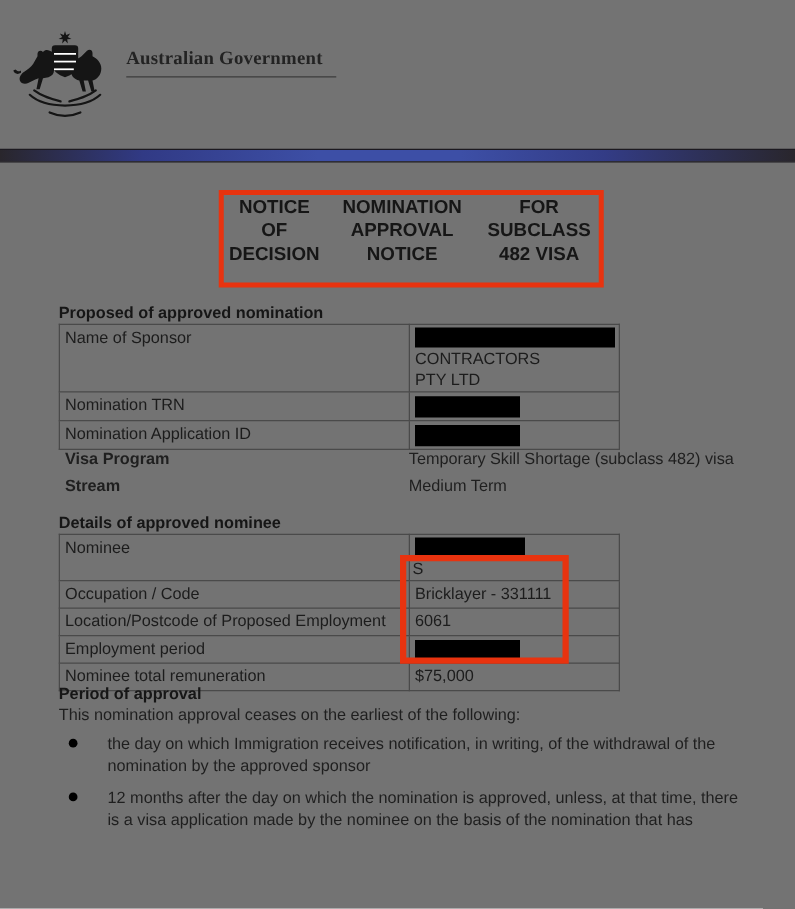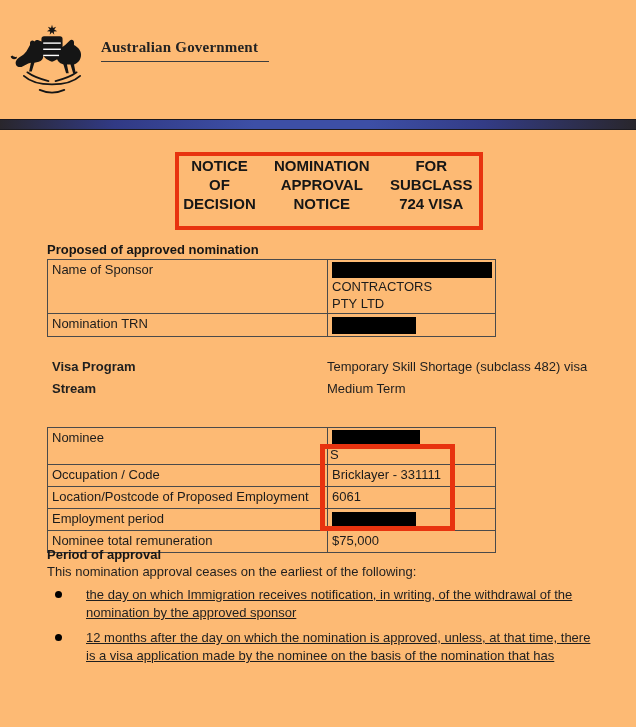--- a/index.html
+++ b/index.html
@@ -2,21 +2,21 @@
 <html><head>
 <meta charset="utf-8">
 <style>
   :root{
     --red:#e8330f;
     --ink:#1f1f1f;
     --border:#4a4a4a;
   }
   html,body{margin:0;padding:0;background:#fff;}
   .page{
-    position:relative;width:636px;height:727px;background:#fdba74;overflow:hidden;
+    position:relative;width:636px;height:727px;background:#737373;overflow:hidden;
     font-family:"Liberation Sans",sans-serif;color:var(--ink);
   }
   
   .header{position:absolute;left:8px;top:22px;display:flex;align-items:flex-start;}
   .coat{width:88px;height:76px;flex:0 0 auto;}
   .header-titles{margin-left:5px;padding-top:17px;}
   .gov-title{font-family:"Liberation Serif",serif;font-weight:bold;font-size:15px;color:#232323;letter-spacing:.2px;}
   .gov-rule{width:168px;height:1px;background:#3d3d3d;margin:5px 0 6px;}
   .dept-title{font-family:"Liberation Serif",serif;font-weight:bold;font-size:15.5px;color:#232323;letter-spacing:.2px;}
   
@@ -50,21 +50,21 @@
   
   .highlight-rect{
     position:absolute;left:320px;top:444px;width:135px;height:87px;box-sizing:border-box;
     border:5px solid var(--red);pointer-events:none;
   }
   
   .intro{position:absolute;left:47px;top:563px;font-size:13px;line-height:17px;}
   .bullets{position:absolute;left:47px;top:586px;width:545px;}
   .bullet-row{display:flex;margin-bottom:7px;}
   .bullet-dot{width:7px;height:7px;border-radius:50%;background:#000;flex:0 0 auto;margin:5px 24px 0 8px;}
-  .bullet-text{font-size:13px;line-height:18px;max-width:528px;text-decoration:underline;}
+  .bullet-text{font-size:13px;line-height:18px;max-width:528px;}
 </style>
 </head>
 <body>
 
 <div class="page">
 
   <div class="header">
     <svg class="coat" viewBox="0 0 100 84" aria-hidden="true">
       <g fill="#151515">
 
@@ -95,55 +95,60 @@
       <div class="gov-title">Australian Government</div>
       <div class="gov-rule"></div>
     </div>
   </div>
 
   <div class="brand-bar"></div>
 
   <div class="notice-box">
     <div>NOTICE OF DECISION</div>
     <div>NOMINATION APPROVAL NOTICE</div>
-    <div>FOR SUBCLASS 724 VISA</div>
+    <div>FOR SUBCLASS 482 VISA</div>
   </div>
 
   <div class="sec-heading" style="top:242px;">Proposed of approved nomination</div>
 
   <table class="doc" style="top:259px;">
     <tbody>
         <tr>
       <td class="lbl" style="height:34px;">Name of Sponsor</td>
       <td>
         <div class="cellline">
           <span class="redact r-sponsor"></span>
           <span>CONTRACTORS</span>
         </div>
         <div>PTY LTD</div>
       </td>
     </tr>
     <tr>
       <td class="lbl" style="height:20px;">Nomination TRN</td>
       <td><span class="redact r-small"></span></td>
     </tr>
+    <tr>
+      <td class="lbl" style="height:20px;">Nomination Application ID</td>
+      <td><span class="redact r-small"></span></td>
+    </tr>
   </tbody>
     </table>
 
   <div class="program">
     <div class="row">
       <span class="plabel">Visa Program</span>
       <span>Temporary Skill Shortage (subclass 482) visa</span>
     </div>
     <div class="row">
       <span class="plabel">Stream</span>
       <span>Medium Term</span>
     </div>
   </div>
 
+  <div class="sec-heading" style="top:410px;">Details of approved nominee</div>
 
   <table class="doc" style="top:427px;">
     <tbody>
         <tr>
       <td class="lbl" style="height:19px;">Nominee</td>
       <td>
         <span class="cellline">
               <span class="redact r-nominee"></span>
               <span class="peek">S</span>
             </span>

